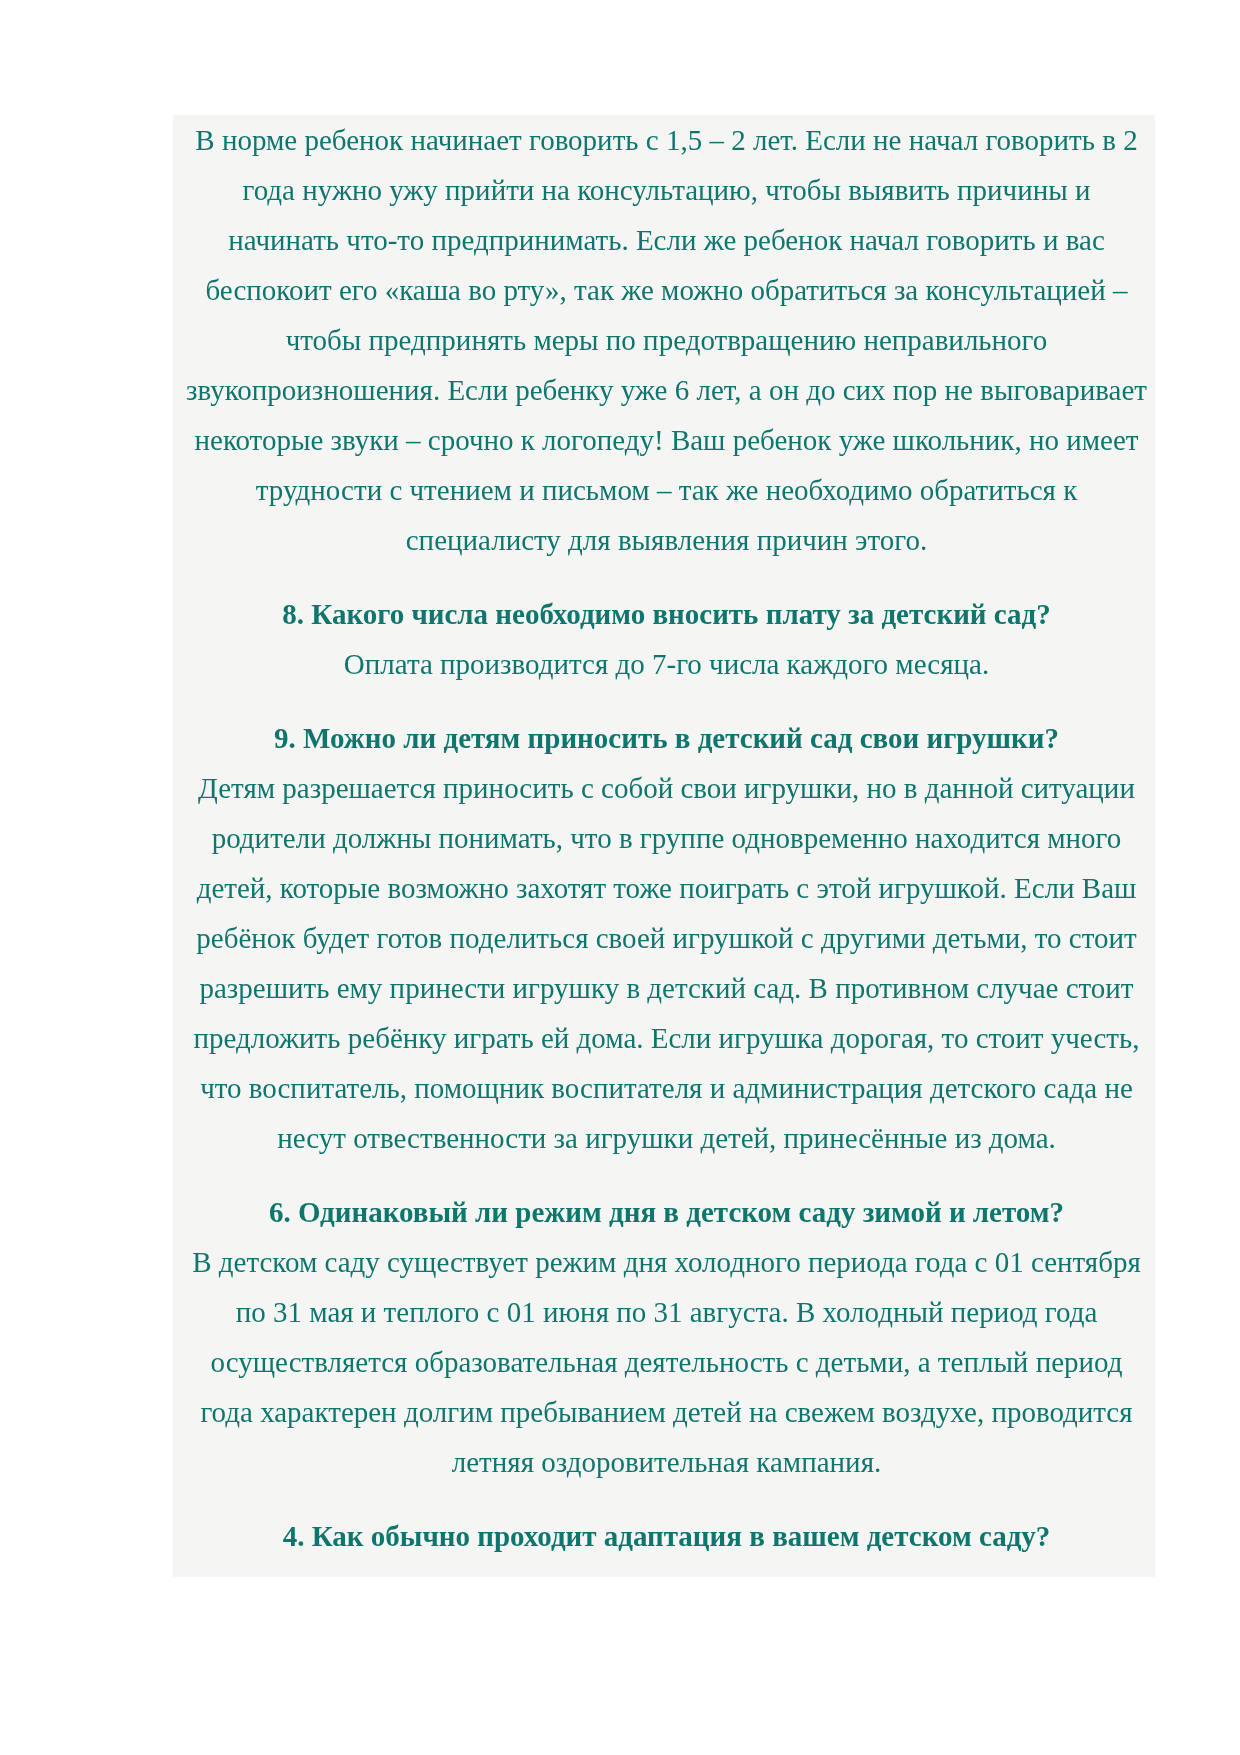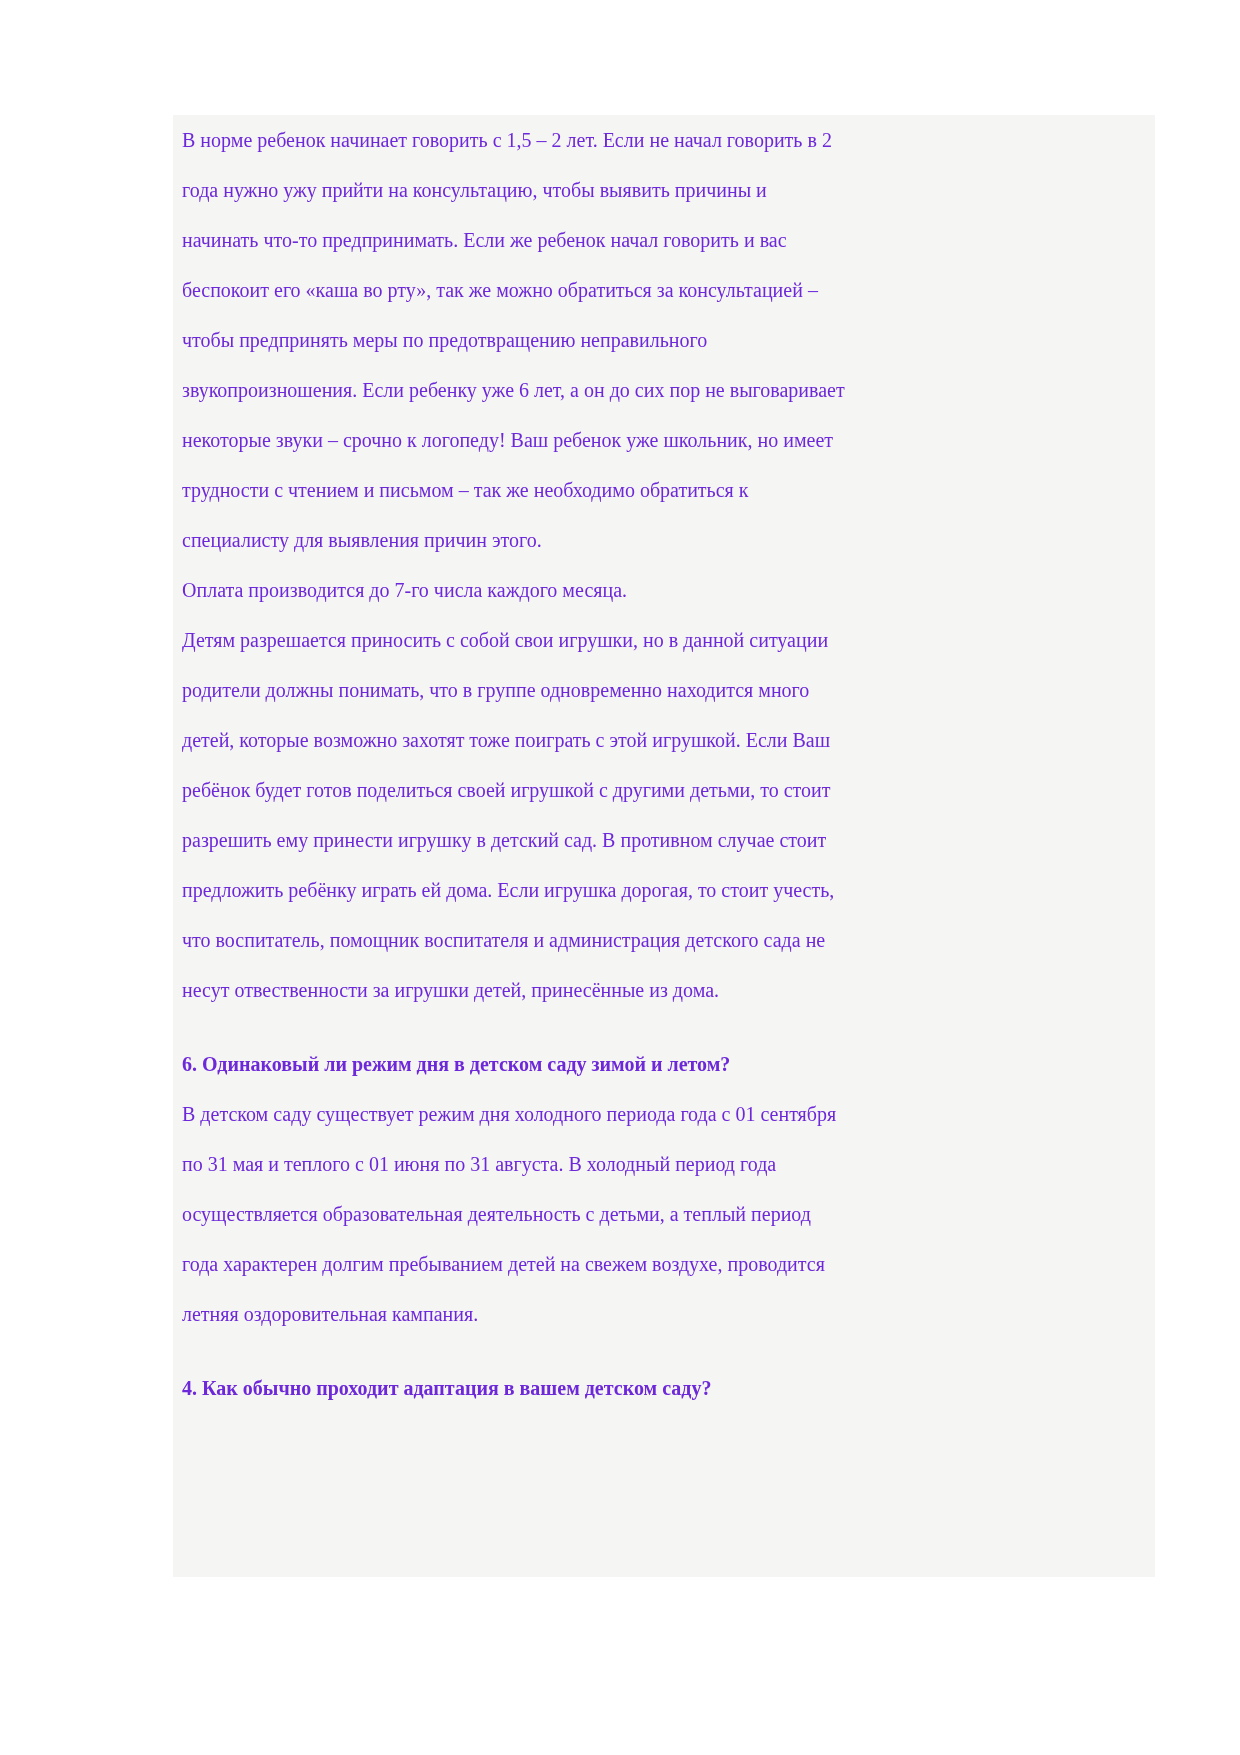--- a/index.html
+++ b/index.html
@@ -19,23 +19,24 @@
   .sheet {
     position: absolute;
     left: 173px;
     top: 115px;
     width: 982px;
     height: 1462px;
     box-sizing: border-box;
     padding: 0 4px 0 9px;
     background: #f5f5f4;
     font-family: "Liberation Serif", "DejaVu Serif", serif;
-    font-size: 20px;
+    font-size: 29px;
     line-height: 50px;
-    color: #6d28d9;
+    color: #0f766e;
+    text-align: center;
   }
   .para {
     margin: 0;
     white-space: pre-line;
   }
   .faq-heading {
     margin: 24px 0 0 0;
     font-weight: bold;
     white-space: pre-line;
   }
@@ -49,23 +50,25 @@
     <p class="para">В норме ребенок начинает говорить с 1,5 – 2 лет. Если не начал говорить в 2
 года нужно ужу прийти на консультацию, чтобы выявить причины и
 начинать что-то предпринимать. Если же ребенок начал говорить и вас
 беспокоит его «каша во рту», так же можно обратиться за консультацией –
 чтобы предпринять меры по предотвращению неправильного
 звукопроизношения. Если ребенку уже 6 лет, а он до сих пор не выговаривает
 некоторые звуки – срочно к логопеду! Ваш ребенок уже школьник, но имеет
 трудности с чтением и письмом – так же необходимо обратиться к
 специалисту для выявления причин этого.</p>
 
+    <p class="faq-heading">8. Какого числа необходимо вносить плату за детский сад?</p>
 
     <p class="para">Оплата производится до 7-го числа каждого месяца.</p>
 
+    <p class="faq-heading">9. Можно ли детям приносить в детский сад свои игрушки?</p>
 
     <p class="para">Детям разрешается приносить с собой свои игрушки, но в данной ситуации
 родители должны понимать, что в группе одновременно находится много
 детей, которые возможно захотят тоже поиграть с этой игрушкой. Если Ваш
 ребёнок будет готов поделиться своей игрушкой с другими детьми, то стоит
 разрешить ему принести игрушку в детский сад. В противном случае стоит
 предложить ребёнку играть ей дома. Если игрушка дорогая, то стоит учесть,
 что воспитатель, помощник воспитателя и администрация детского сада не
 несут отвественности за игрушки детей, принесённые из дома.</p>
 

